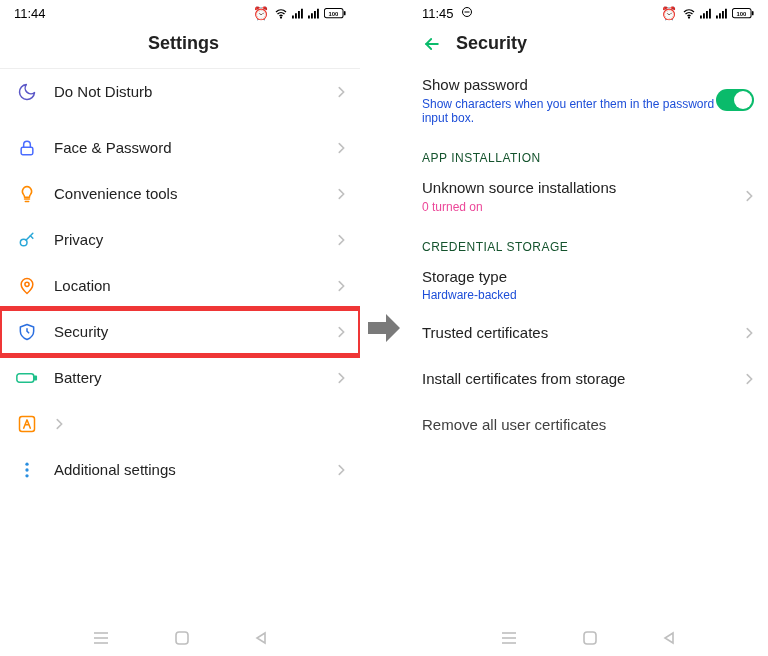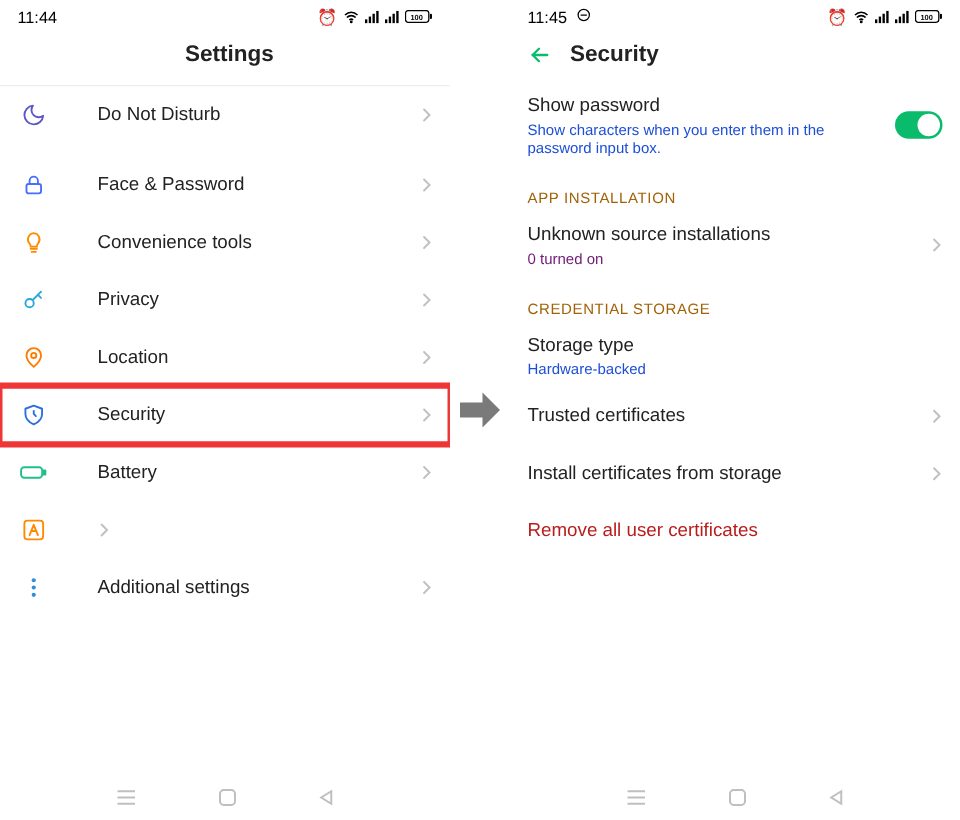--- a/index.html
+++ b/index.html
@@ -7,31 +7,31 @@
   .wrap { display: flex; width: 768px; height: 656px; }
   .screen { flex: 1; display: flex; flex-direction: column; background: #fff; position: relative; overflow: hidden; justify-content: flex-end; }
   .screen + .arrowcol { width: 48px; display:flex; align-items:center; justify-content:center;}
   .arrowcol { flex: 0 0 48px; display:flex; align-items:center; justify-content:center; }
   .statusbar { display:flex; justify-content:space-between; align-items:center; padding: 6px 14px 2px; font-size:13px; font-weight:500; color:#000;}
   .statusbar .right { display:flex; align-items:center; gap:4px; }
   .header { display:flex; align-items:center; padding: 10px 14px 14px; font-size:18px; font-weight:700; }
   .header.center { justify-content:center; border-bottom:1px solid #eee;padding-left:21px;}
   .back { margin-right:14px; display:inline-flex; }
   .list { flex:1; overflow:hidden; }
-  .row { display:flex; align-items:center; min-height:46px; padding: 8px 14px; position:relative;gap:24px; }
+  .row { display:flex; align-items:center; min-height:46px; padding: 8px 14px; position:relative; }
   .row .icon { width:26px; height:26px; display:flex; align-items:center; justify-content:center; margin-right:14px; flex-shrink:0;}
   .row .labelwrap { flex:1; display:flex; flex-direction:column; justify-content:center; }
   .row .label { font-size:15px; color:#222; line-height:1.25;}
   .row .sub { font-size:12px; color:#1d4ed8; margin-top:2px;}
-  .row .sub.green { color:#701a75; }
+  .row .sub.green { color:#ec4899; }
   .row .chev { flex-shrink:0; }
-  .section-head { font-size:12px; color:#a16207; letter-spacing:0.5px; padding:18px 14px 6px; text-transform:uppercase; }
+  .section-head { font-size:12px; color:#14532d; letter-spacing:0.5px; padding:18px 14px 6px; text-transform:uppercase; }
   .gap { height:10px; }
   .highlight { outline:5px solid #ef3636; outline-offset:-2px; }
-  .danger .label { color:#b91c1c; }
+  .danger .label { color:#404040; }
   .toggle { width:38px; height:22px; border-radius:11px; background:#0abb6b; position:relative; flex-shrink:0;}
   .toggle::after { content:""; position:absolute; right:2px; top:2px; width:18px; height:18px; border-radius:50%; background:#fff;}
   .navbar { height:36px; display:flex; align-items:center; justify-content:space-around; padding:0 60px;}
   .navbar .nkey { color:#bfbfbf; }
   svg { display:block; }
   .chev svg { stroke:#c0c0c0; }
 </style>
 </head>
 <body>
 

